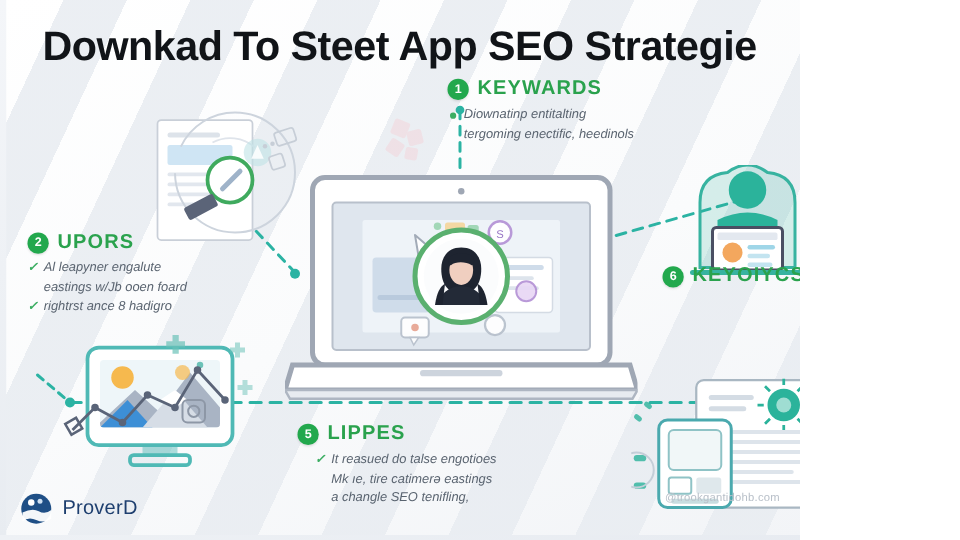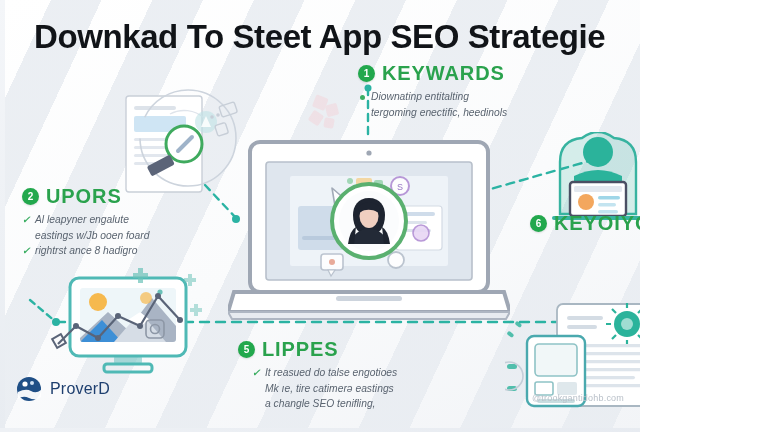--- a/index.html
+++ b/index.html
@@ -42,21 +42,21 @@
   .sec-head { display: flex; align-items: center; gap: 7px; margin-bottom: 5px; }
   .badge {
     width: 17px; height: 17px; border-radius: 50%;
     background: #22a84d; color: #fff;
     font-size: 10px; font-weight: bold;
     display: flex; align-items: center; justify-content: center;
     flex: 0 0 auto;
     box-shadow: 0 1px 2px rgba(0,0,0,0.12);
   }
   .sec-title {
-    font-size: 20px; font-weight: bold; color: #2aa24d;
+    font-size: 16px; font-weight: bold; color: #2aa24d;
     letter-spacing: 0.9px;
   }
   .bullets { list-style: none; font-style: italic; }
   .bullets li {
     position: relative;
     font-size: 10.3px; color: #5a6470;
     line-height: 14.5px;
     padding-left: 13px;
     margin-bottom: 1px;
     max-width: 215px;
@@ -94,21 +94,21 @@
   .ill-laptop { left: 228px; top: 136px; width: 282px; height: 188px; }
   .ill-person { left: 530px; top: 132px; width: 132px; height: 98px; }
   .ill-monitor{ left: 18px;  top: 268px; width: 190px; height: 115px; }
   .ill-retro  { left: 505px; top: 298px; width: 185px; height: 115px; }
 
   
   .deco-pink { position: absolute; left: 300px; top: 90px; width: 52px; height: 46px; opacity: .45; }
 
   
   .brand {
-    position: absolute; left: 16px; bottom: 30px;
+    position: absolute; left: 16px; bottom: 12px;
     display: flex; align-items: center; gap: 8px;
   }
   .brand-name { font-size: 16px; color: #1e3f6f; letter-spacing: .2px; }
   .watermark {
     position: absolute; right: 16px; bottom: 29px;
     font-size: 9px; color: #b9c0c9; letter-spacing: .2px;
   }
 </style>
 </head>
 <body>

